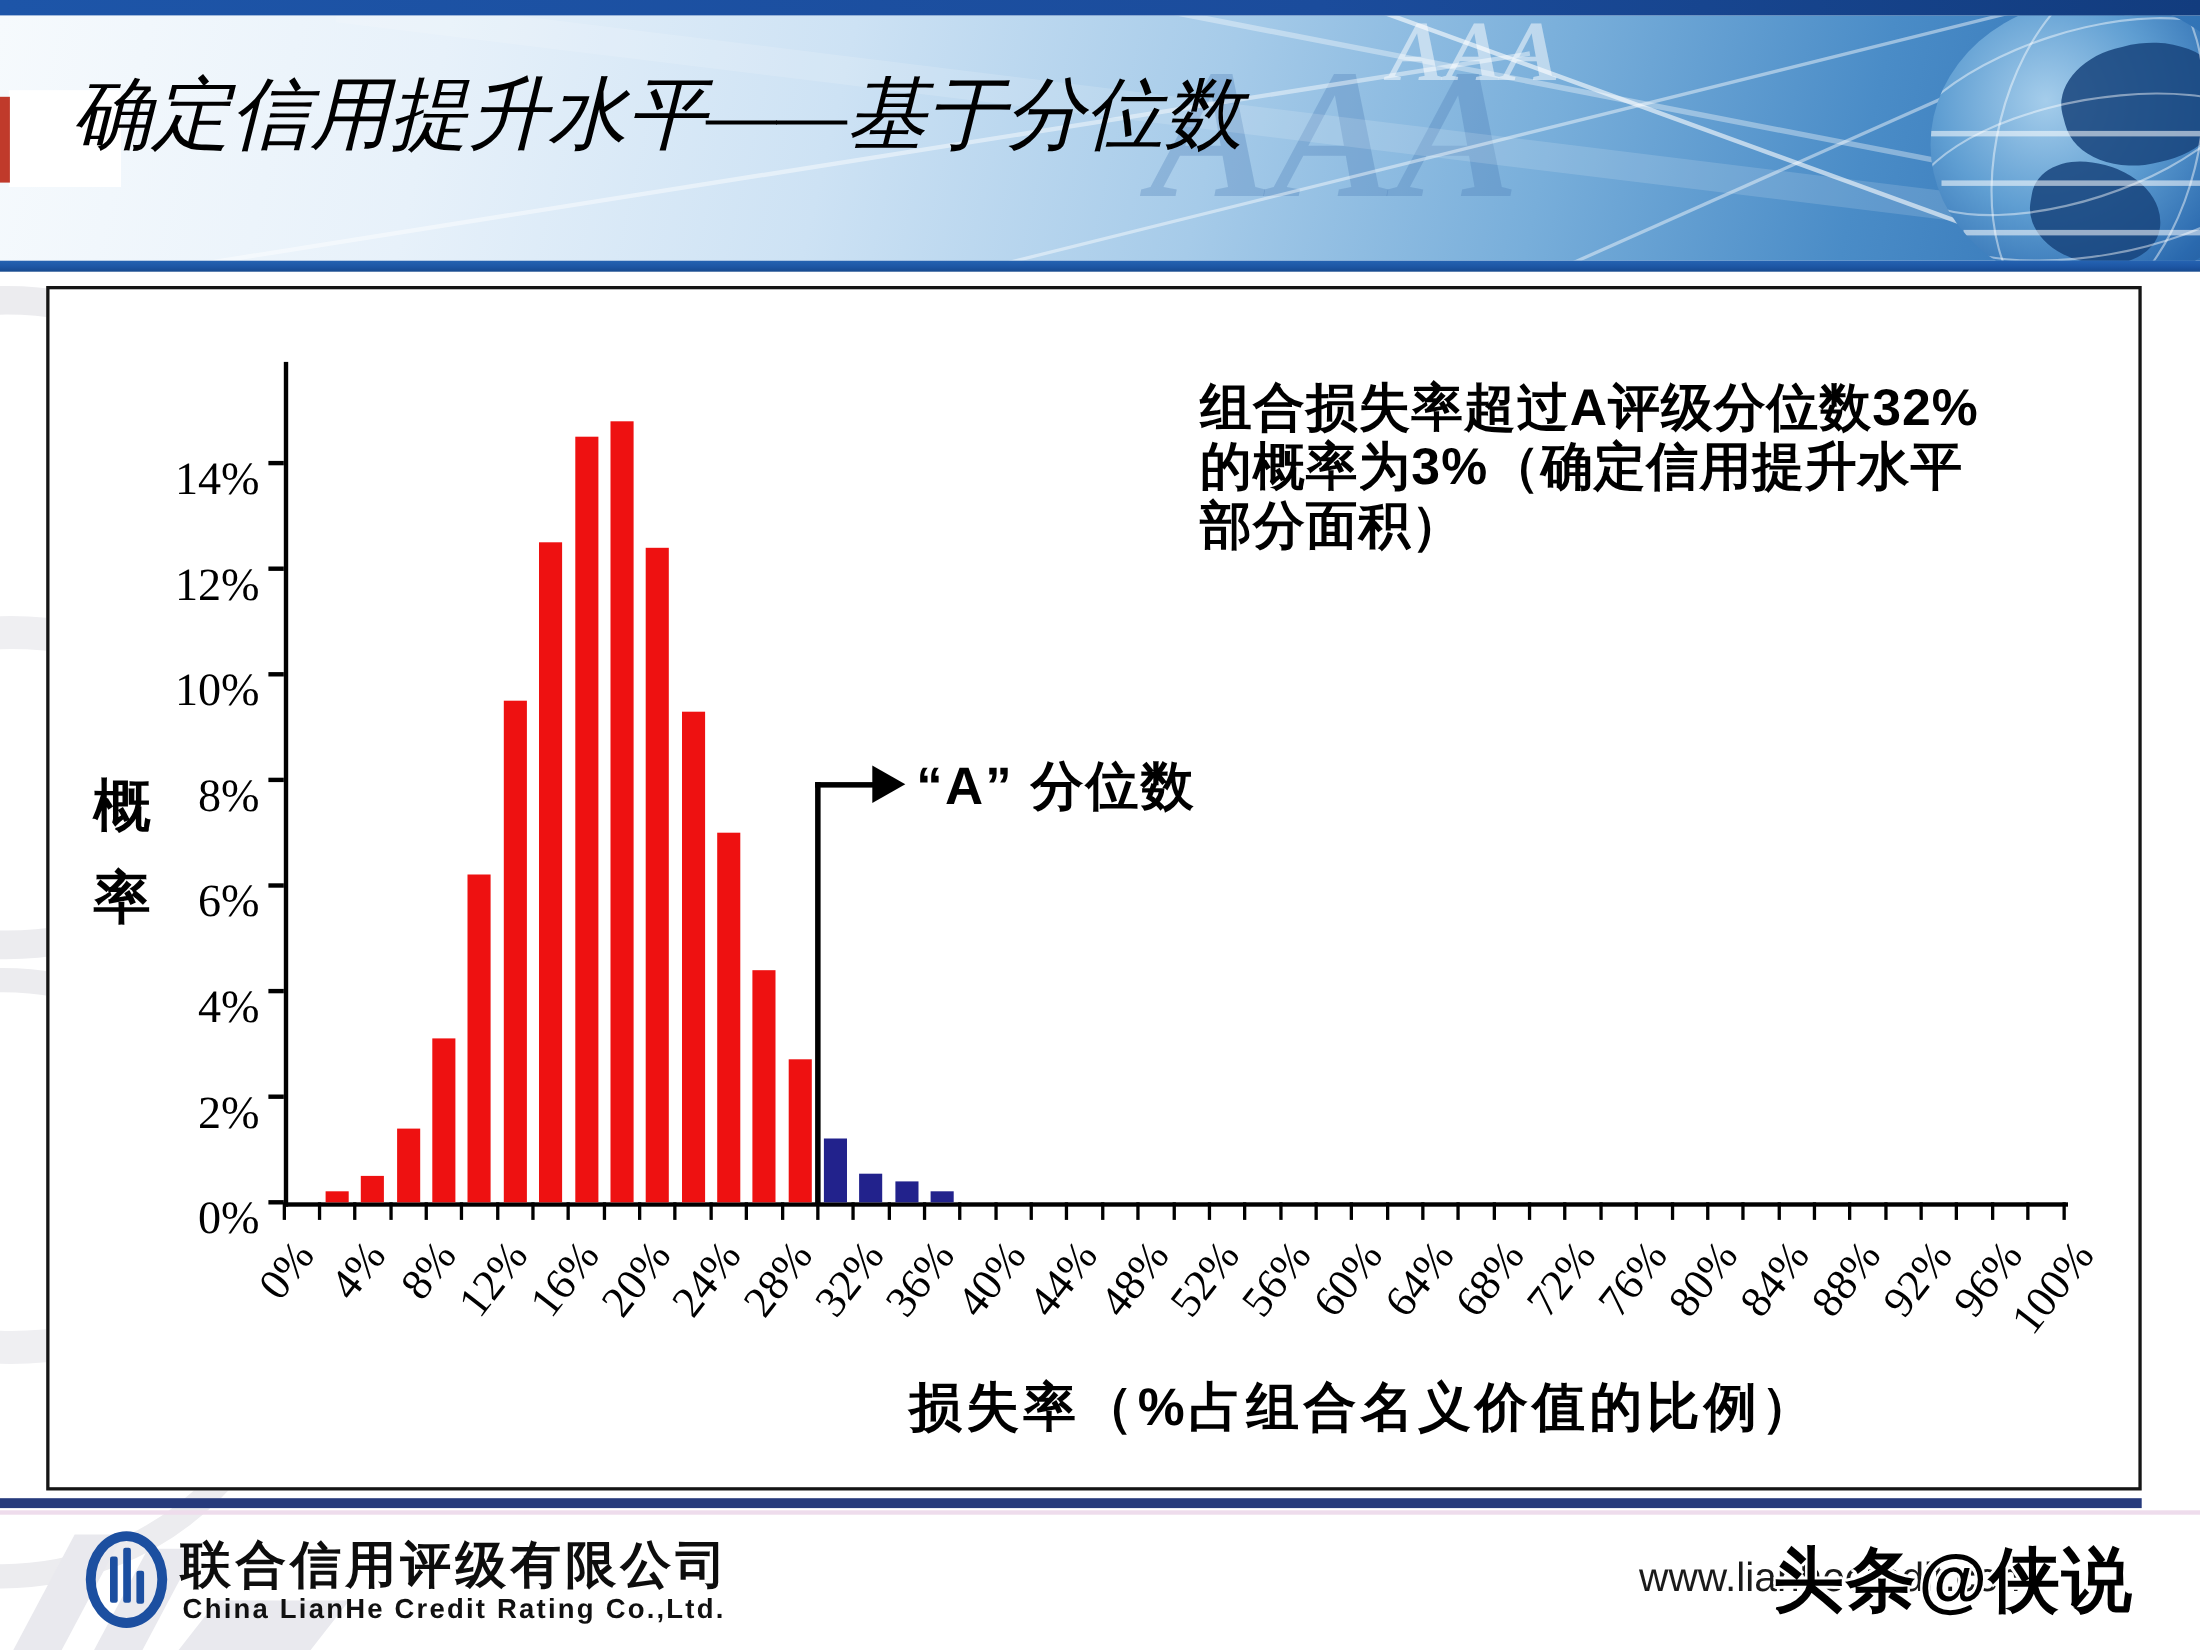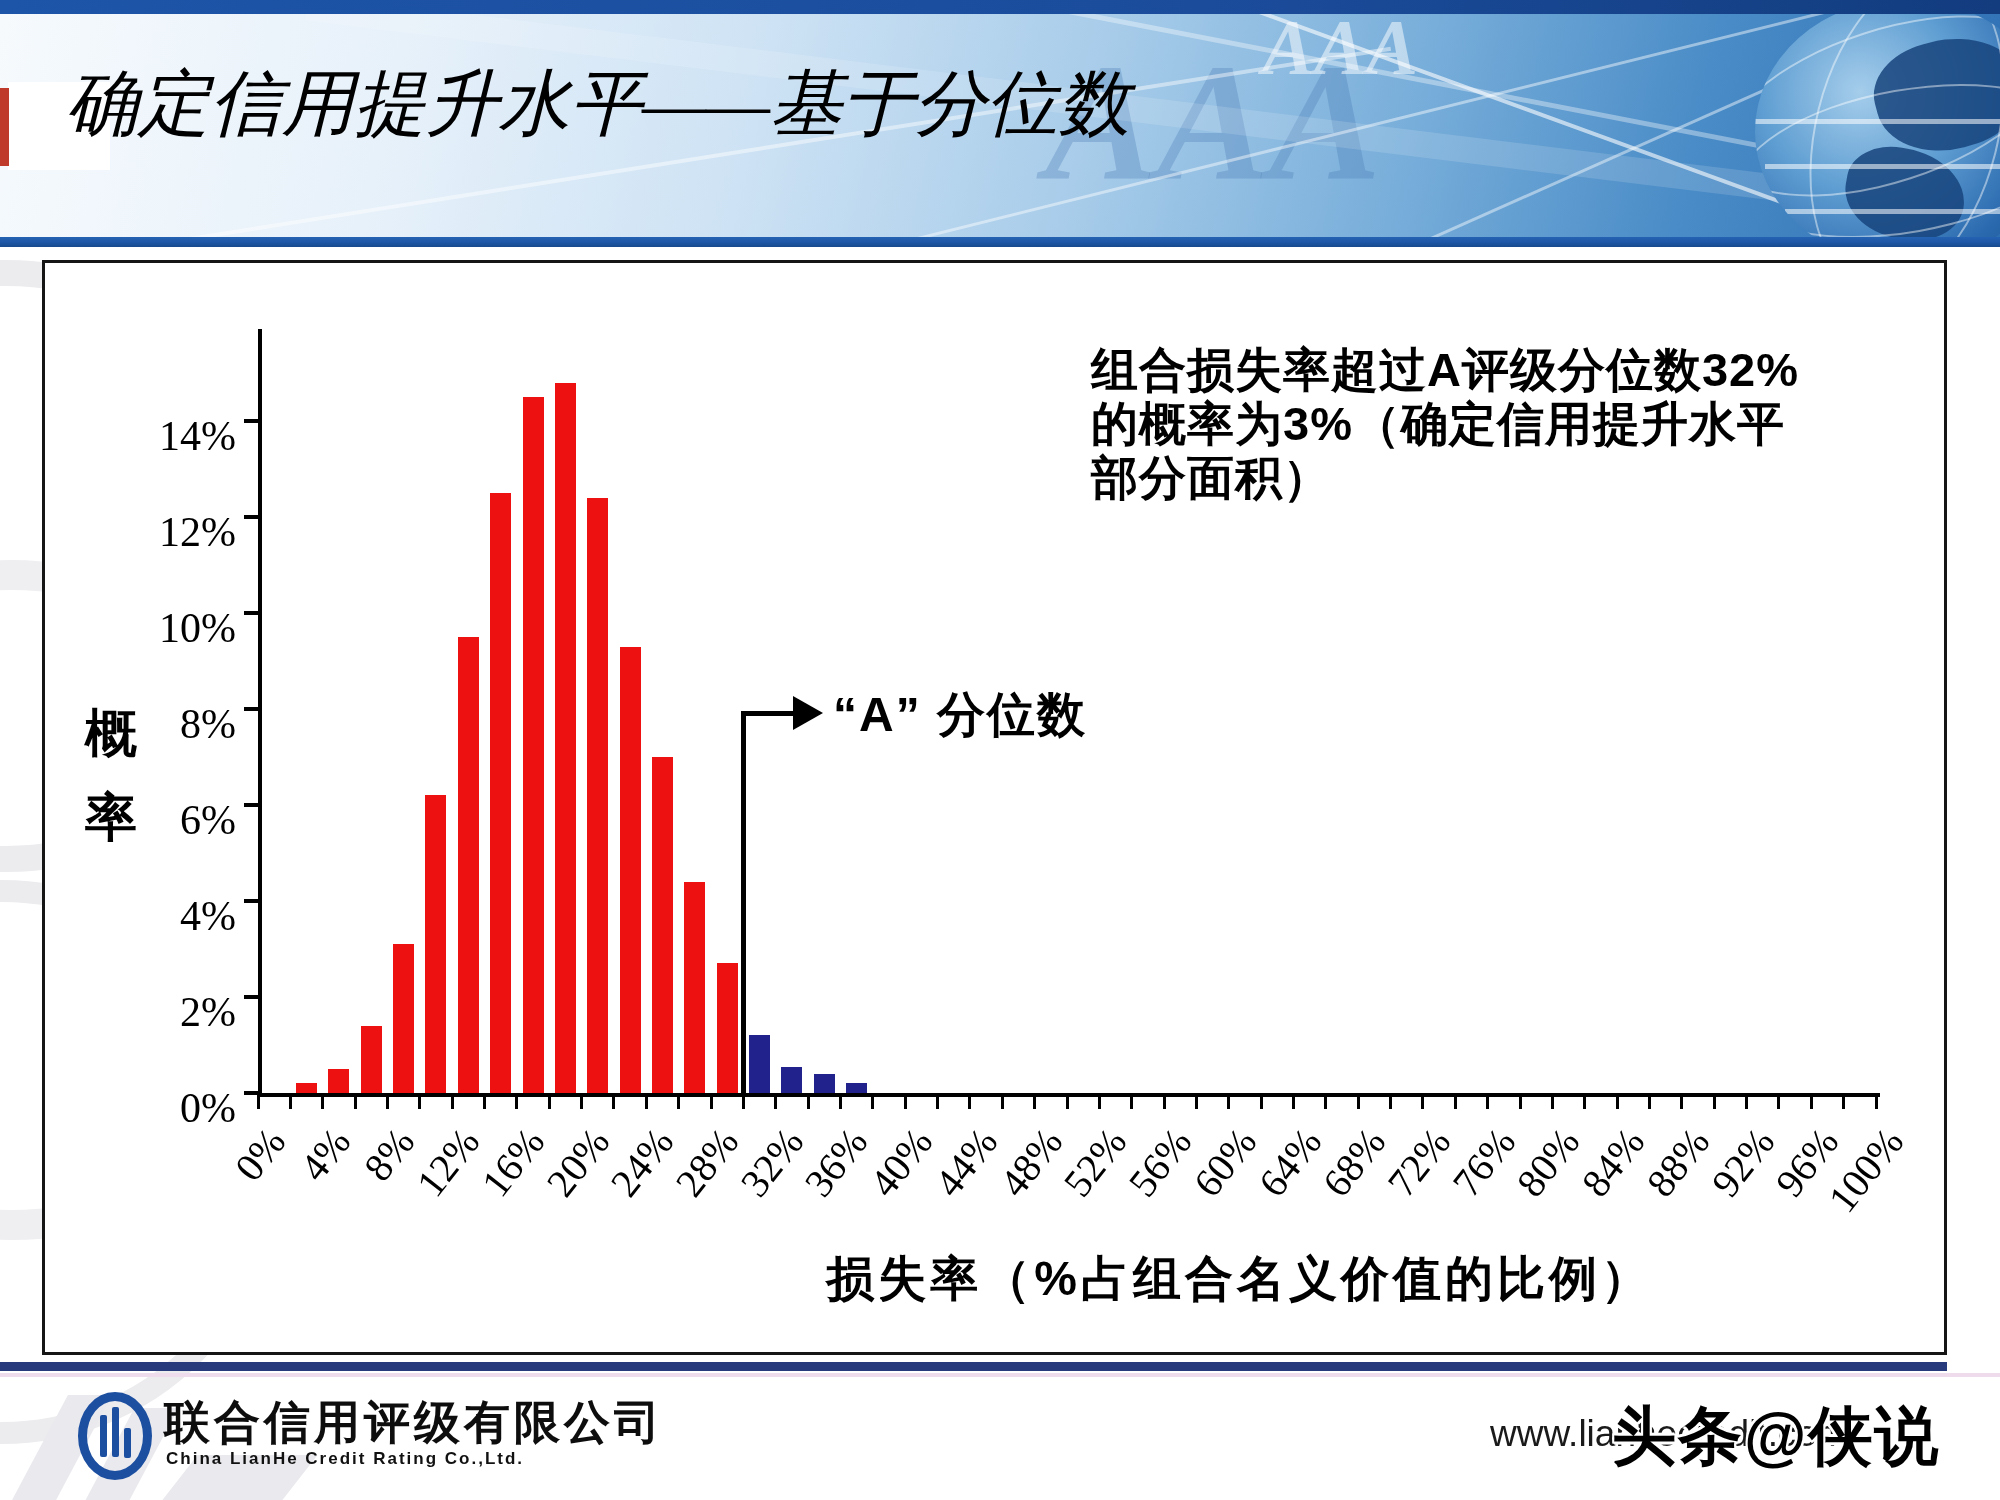--- a/index.html
+++ b/index.html
@@ -87,21 +87,21 @@
 
   
   .footer{position:absolute;left:0;top:1377px;width:2000px;height:123px;z-index:2;}
   .logo{position:absolute;left:78px;top:15px;width:74px;height:88px;box-sizing:border-box;
         border:9px solid #1c4fa0;border-radius:50%;display:flex;align-items:center;justify-content:center;gap:5px;}
   .logo i{display:block;width:7px;background:#1c4fa0;border-radius:2px;}
   .logo i:nth-child(1){height:42px;}
   .logo i:nth-child(2){height:50px;margin-top:-8px;}
   .logo i:nth-child(3){height:30px;margin-top:14px;}
   .co-cn{position:absolute;left:164px;top:15px;font-weight:bold;font-size:46px;letter-spacing:4px;color:#0d0d0d;white-space:nowrap;font-family:Liberation Serif, serif;}
-  .co-en{position:absolute;left:166px;top:72px;font-weight:bold;font-size:17px;letter-spacing:2px;color:#111;white-space:nowrap;}
+  .co-en{position:absolute;left:166px;top:72px;font-weight:bold;font-size:25px;letter-spacing:2px;color:#111;white-space:nowrap;}
   .url{position:absolute;left:1490px;top:36px;font-size:37px;color:#1a1a1a;white-space:nowrap;}
   .wm{position:absolute;left:1612px;top:16px;font-weight:bold;font-size:64px;letter-spacing:2px;color:#000;white-space:nowrap;z-index:3;
       text-shadow:2px 2px 0 #fff,-2px -2px 0 #fff,2px -2px 0 #fff,-2px 2px 0 #fff,0 3px 0 #fff,0 -3px 0 #fff;}
 </style>
 </head>
 <body>
 
 <div class="slide">
 
   <div class="swoosh sw1"></div>

